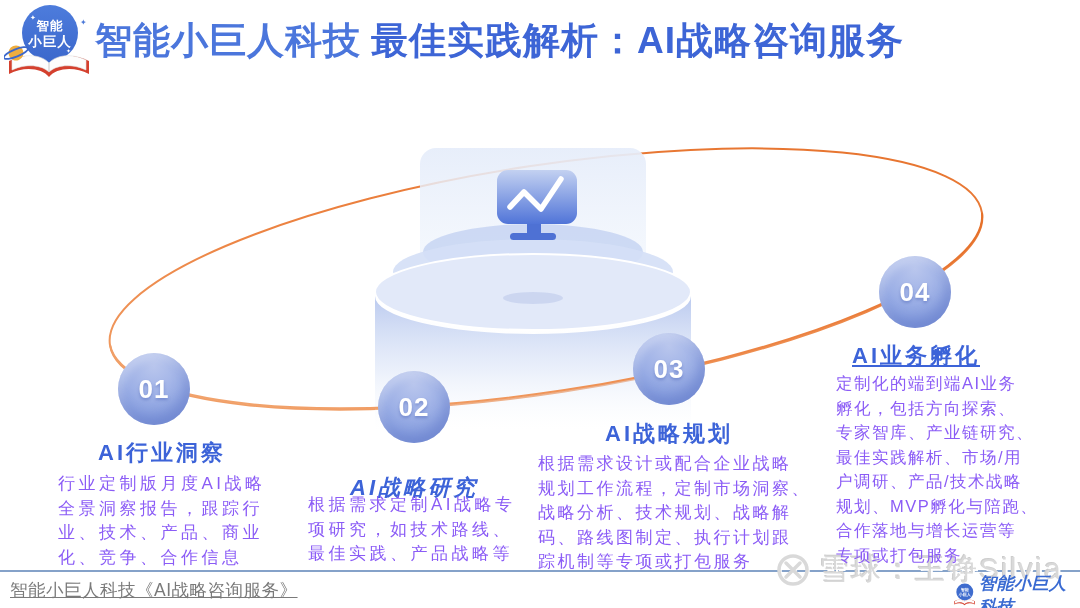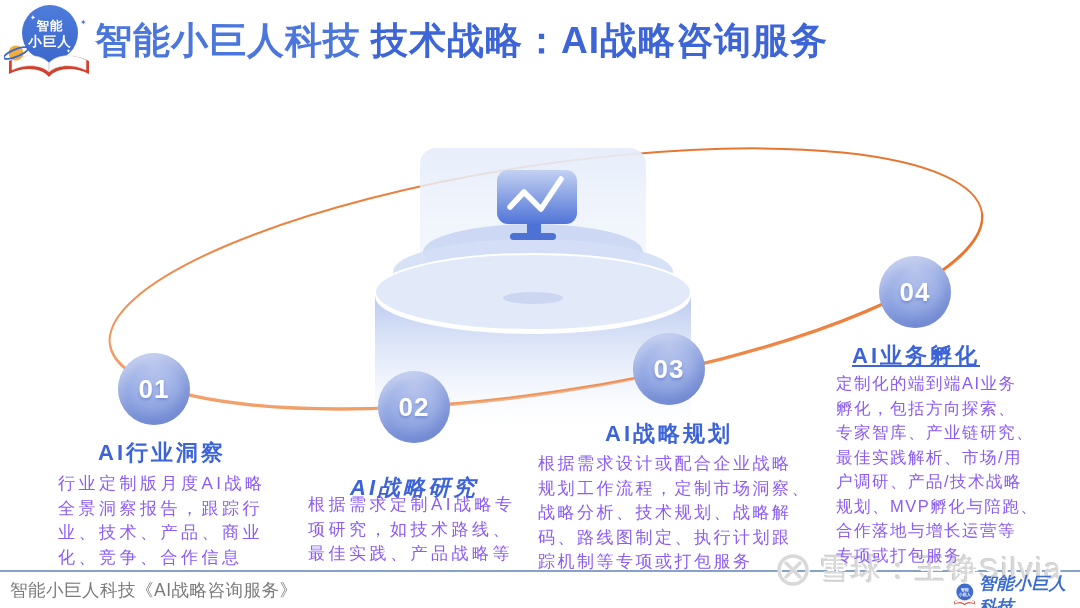--- a/index.html
+++ b/index.html
@@ -34,21 +34,21 @@
   .s2 .sec-desc{left:308px;top:493px;letter-spacing:3.5px;}
   .s3 .circle{left:633px;top:333px;}
   .s3 .sec-title{left:536px;top:419px;width:266px;}
   .s3 .sec-desc{left:538px;top:452px;letter-spacing:2.5px;}
   .s4 .circle{left:879px;top:256px;}
   .s4 .sec-title{left:826px;top:341px;width:180px;text-decoration:underline;}
   .s4 .sec-desc{left:836px;top:371px;letter-spacing:1.5px;font-size:16.5px;}
 
   
   .divider{position:absolute;left:0;top:570px;width:1080px;height:2px;background:#85a2c9;z-index:1;}
-  .footer-source{position:absolute;left:10px;top:578px;font-size:17.5px;color:#7a7a7a;letter-spacing:0.5px;z-index:3;}
+  .footer-source{position:absolute;left:10px;top:578px;font-size:17.5px;color:#7a7a7a;letter-spacing:0.5px;z-index:3;text-decoration:underline;}
   .watermark{position:absolute;left:773px;top:549px;z-index:2;display:flex;align-items:center;}
   .watermark-text{font-size:30px;color:#d9d9d9;letter-spacing:2px;margin-left:6px;
                   text-shadow:2px 2px 0 #ffffff, -1px -1px 0 #cdcdcd;}
   .footer-brand{position:absolute;left:953px;top:572px;z-index:4;display:flex;align-items:center;}
   .footer-brand-text{font-size:17px;font-weight:bold;font-style:italic;color:#3a6bd2;margin-left:3px;letter-spacing:0.5px;}
 </style>
 </head>
 <body>
 
 <div class="slide">
@@ -72,21 +72,21 @@
         <path d="M5,58 C20,50 38,52 45,61 C52,52 70,50 85,58 L85,71 C70,63 52,65 45,74 C38,65 20,63 5,71 Z" fill="#d4402e"></path>
         <path d="M8,57 C22,50 38,52 45,60 C52,52 68,50 82,57 L82,67 C68,60 52,62 45,69 C38,62 22,60 8,67 Z" fill="#fdfdfd" stroke="#e3e3e3" stroke-width="0.6"></path>
         <path d="M45,60 L45,69" stroke="#c9c9c9" stroke-width="1"></path>
       </g>
       <g transform="translate(12,50) rotate(-22)">
         <circle cx="0" cy="0" r="7.5" fill="#efae3e"></circle>
         <ellipse cx="0" cy="0" rx="13" ry="3.6" fill="none" stroke="#3c68cc" stroke-width="1.8"></ellipse>
       </g>
     </svg>
     <div class="title">
-      <span class="brand">智能小巨人科技</span><span class="rest">技术战略：AI战略咨询服务</span>
+      <span class="brand">智能小巨人科技</span><span class="rest">最佳实践解析：AI战略咨询服务</span>
     </div>
   </div>
 
   <svg class="stage" viewBox="0 0 1080 608">
     <defs>
       <linearGradient id="orbitGrad" x1="0" y1="1" x2="1" y2="0">
         <stop offset="0" stop-color="#f2a873"></stop>
           <stop offset="0.55" stop-color="#ec8342"></stop>
           <stop offset="1" stop-color="#e56f28"></stop>
       </linearGradient>

